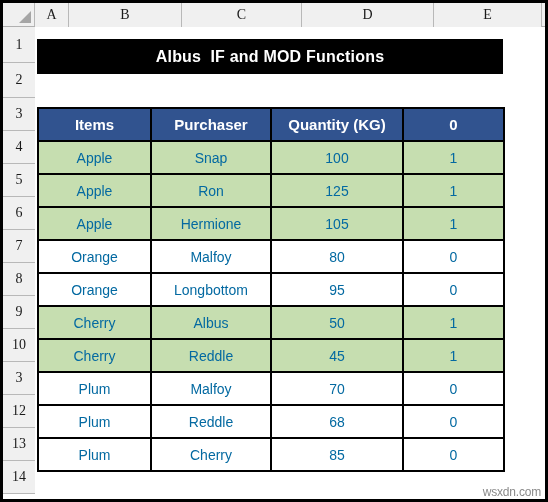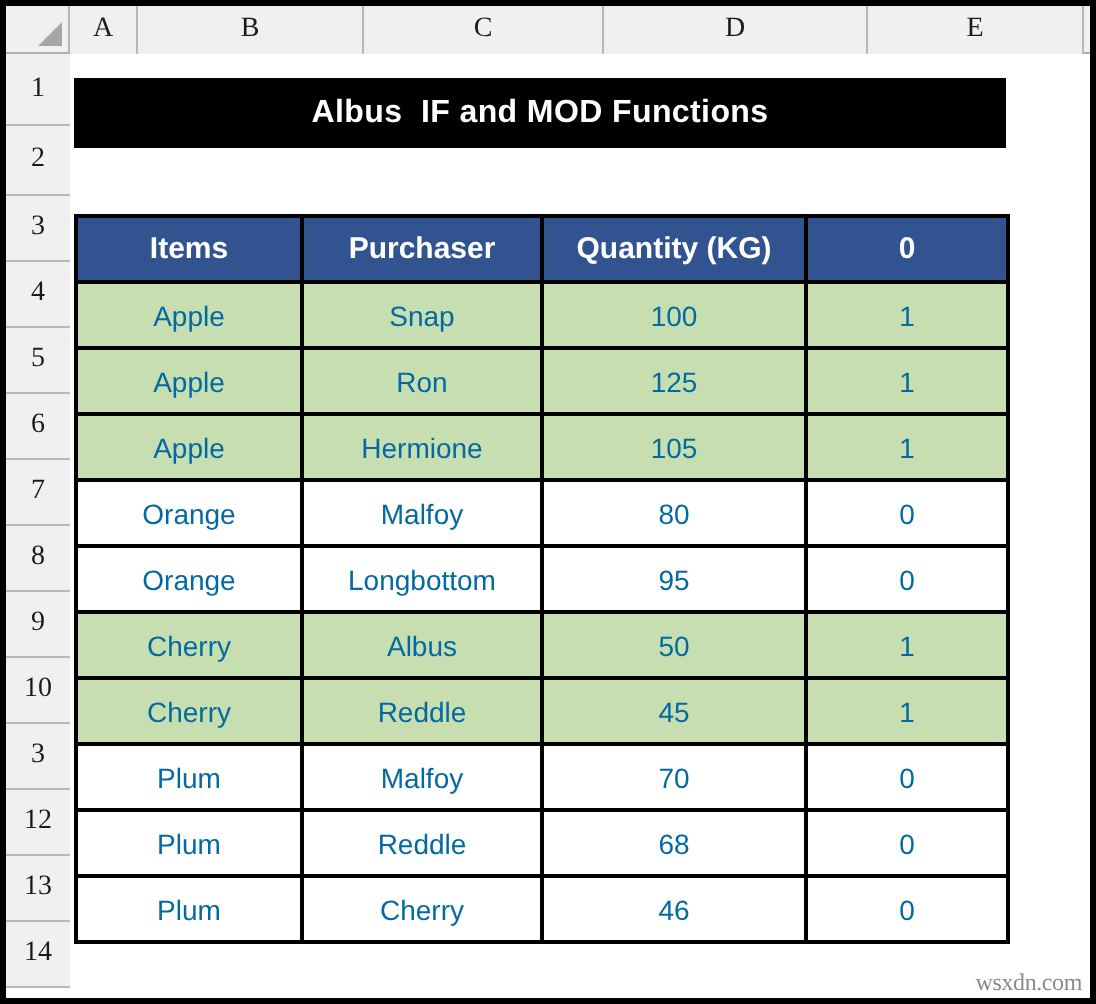--- a/index.html
+++ b/index.html
@@ -163,21 +163,21 @@
   col.c-quantity   { width: 132px; }
   col.c-flag       { width: 101px; }
 
   
   #watermark {
     position: absolute;
     right: 4px;
     bottom: 0px;
     font-size: 12px;
     color: #8a8a8a;
-    font-family: Liberation Serif, serif;
+    font-family: Liberation Sans, sans-serif;
     letter-spacing: -0.2px;
     margin-left: 40px;
   }
 </style>
 </head>
 <body>
 
 <div id="sheet-window">
   <div class="grid">
 
@@ -282,21 +282,21 @@
           </tr>
           <tr>
             <td>Plum</td>
             <td>Reddle</td>
             <td>68</td>
             <td>0</td>
           </tr>
           <tr>
             <td>Plum</td>
             <td>Cherry</td>
-            <td>46</td>
+            <td>85</td>
             <td>0</td>
           </tr>
         </tbody>
     </table>
 
     <div id="watermark">wsxdn.com</div>
 
   </div>
 </div>
 

